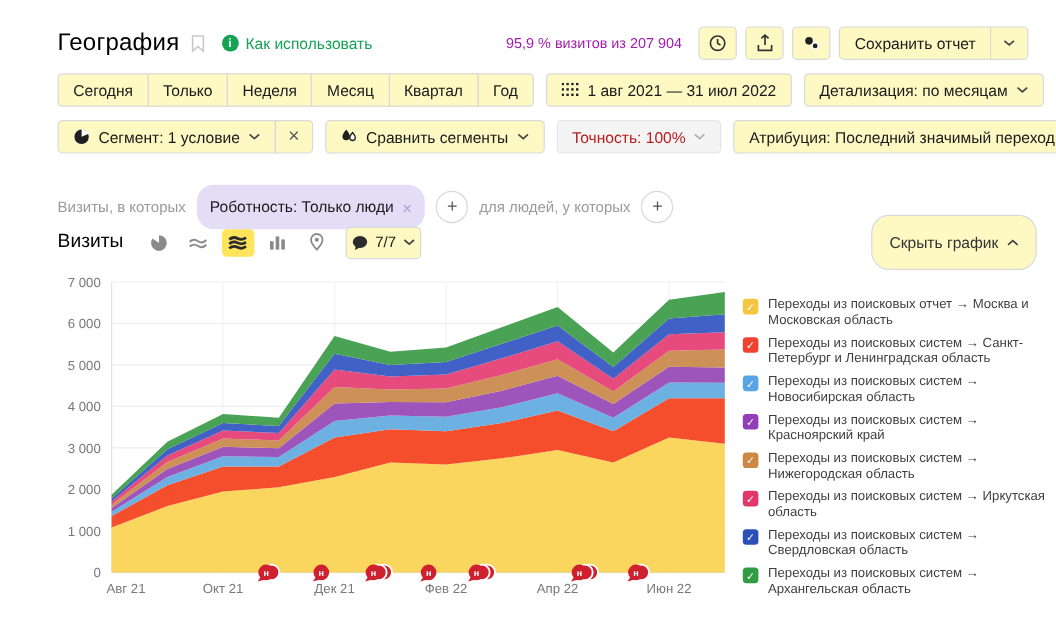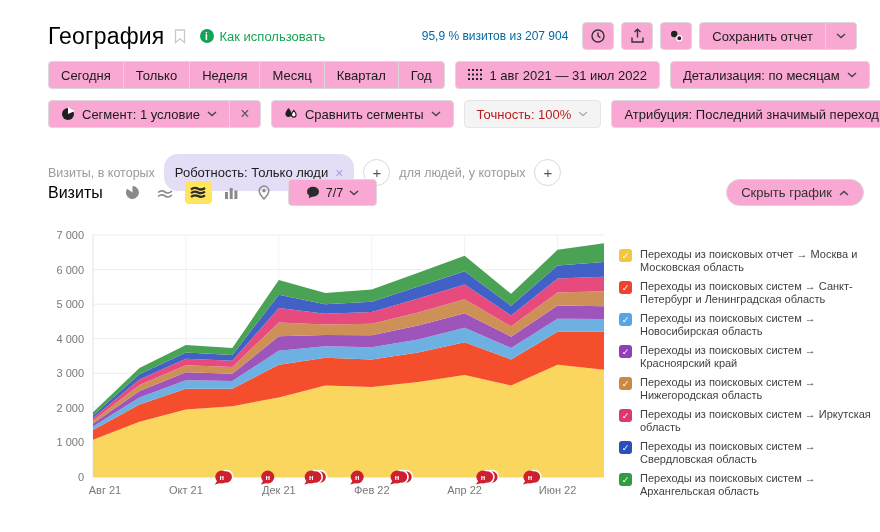--- a/index.html
+++ b/index.html
@@ -1,50 +1,50 @@
 <!DOCTYPE html>
 <html><head>
 <meta charset="utf-8">
 <style>
   html,body{margin:0;padding:0;background:#fff;}
   .page{position:relative;width:880px;height:532px;background:#fff;overflow:hidden;
         font-family:"Liberation Sans",sans-serif;color:#000;}
   
-  .btn{display:inline-flex;align-items:center;gap:7px;border:1px solid #d9d9d9;background:#f9a8d4;
+  .btn{display:inline-flex;align-items:center;gap:7px;border:1px solid #d9d9d9;background:#fef9c3;
        border-radius:4px;padding:0 12px;height:28px;font-size:13px;color:#1a1a1a;white-space:nowrap;cursor:pointer;}
   .btn.disabled{background:#f4f4f4;color:#b91c1c;border-color:#e6e6e6;}
   .grp{display:inline-flex;}
   .grp .btn{border-radius:0;margin-left:-1px;}
   .grp .btn:first-child{border-radius:4px 0 0 4px;margin-left:0;}
   .grp .btn:last-child{border-radius:0 4px 4px 0;}
   .iconbtn{width:32px;justify-content:center;padding:0;}
   .chev{flex:none;}
   
   .hdr{position:absolute;left:48px;right:16px;top:22px;display:flex;align-items:center;}
-  .title{font-size:23px;color:#000;letter-spacing:.2px;}
+  .title{font-size:20px;color:#000;letter-spacing:.2px;}
   .howto{display:inline-flex;align-items:center;gap:6px;margin-left:14px;color:#17a356;font-size:13px;cursor:pointer;}
   .infodot{width:14px;height:14px;border-radius:50%;background:#17a356;color:#fff;font-size:10px;font-weight:bold;
            display:inline-flex;align-items:center;justify-content:center;}
-  .summary{margin-left:auto;margin-right:14px;font-size:12px;color:#0369a1;}
+  .summary{margin-left:auto;margin-right:14px;font-size:12px;color:#a21caf;}
   .hdr .iconbtn{margin-right:7px;}
   .row1{position:absolute;left:48px;top:61px;display:flex;align-items:center;gap:10px;}
   .row2{position:absolute;left:48px;top:100px;display:flex;align-items:center;gap:10px;}
   .row3{position:absolute;left:48px;top:154px;display:flex;align-items:center;gap:9px;font-size:12.5px;color:#9a9a9a;}
   .chip{display:inline-flex;align-items:center;gap:7px;background:#e3ddf6;border-radius:14px;height:37px;
         padding:0 11px;font-size:13px;color:#1d1d1d;cursor:pointer;}
   .chip .x{color:#a89fd0;font-size:14px;}
   .plus{width:27px;height:27px;border-radius:50%;border:1px solid #d9d9d9;background:#fff;color:#555;
         font-size:15px;display:inline-flex;align-items:center;justify-content:center;cursor:pointer;}
   .row4{position:absolute;left:48px;right:16px;top:179px;display:flex;align-items:center;}
   .metric{font-size:16px;margin-right:16px;}
   .ct-icons{display:flex;align-items:center;gap:6px;}
   .ct{width:27px;height:23px;border-radius:4px;display:inline-flex;align-items:center;justify-content:center;cursor:pointer;}
   .ct.sel{background:#ffe45c;}
-  .cnt{height:27px;margin-left:10px;padding:0 17px;gap:6px;font-size:12.5px;}
-  .pill{margin-left:auto;height:27px;border-radius:15px;padding:0 14px;font-size:13px;color:#333;}
+  .cnt{height:27px;margin-left:10px;padding:0 4px;gap:6px;font-size:12.5px;}
+  .pill{margin-left:auto;height:46px;border-radius:15px;padding:0 14px;font-size:13px;color:#333;}
   
   .chartwrap{position:absolute;left:44px;top:222px;}
   .axis-lab{font-size:11px;fill:#787878;font-family:"Liberation Sans",sans-serif;}
   .mk-lab{font-size:7.5px;font-weight:bold;fill:#fff;font-family:"Liberation Sans",sans-serif;}
   
   .legend{position:absolute;left:619px;top:248px;width:254px;}
   .li{display:flex;gap:8px;margin-bottom:6px;cursor:pointer;}
   .lbox{width:13px;height:13px;border-radius:3px;flex:none;margin-top:1px;color:#fff;font-size:9px;
         display:flex;align-items:center;justify-content:center;}
   .ltxt{font-size:11px;line-height:13px;color:#3f3f3f;}

